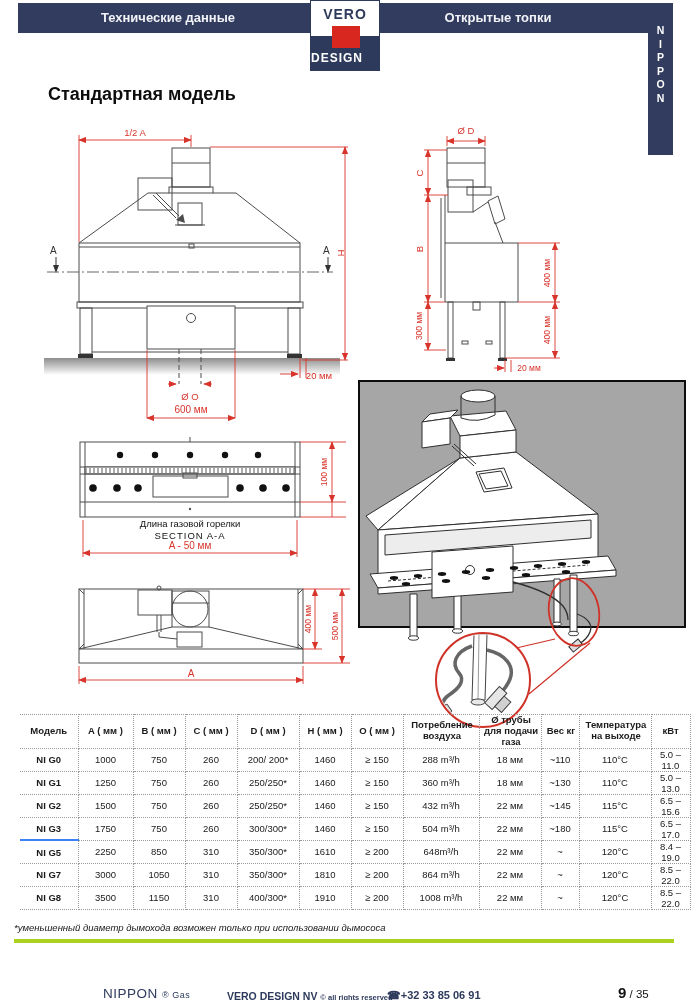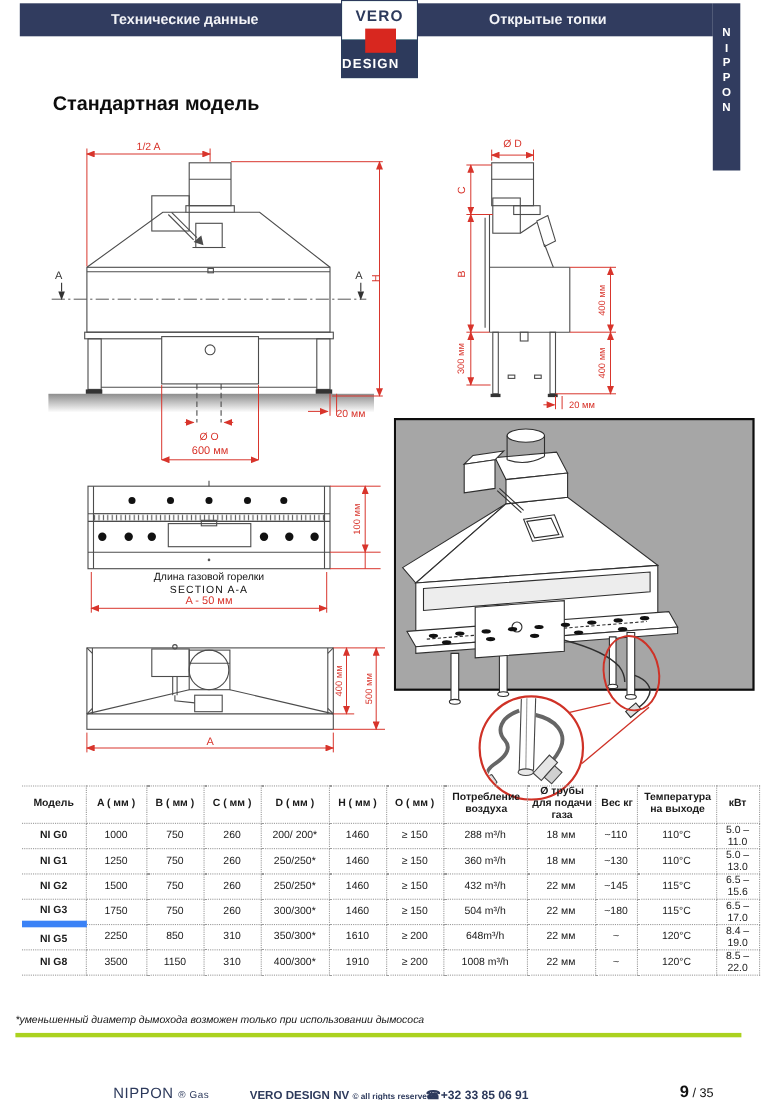--- a/index.html
+++ b/index.html
@@ -34,21 +34,21 @@
   
   .tblwrap { position:absolute; left:20px; top:714px; width:670px; }
   table.spec { border-collapse:collapse; width:670px; table-layout:fixed; }
   table.spec th, table.spec td { border-right:1px dotted #9a9a9a; border-bottom:1px dotted #9a9a9a;
       font-size:9.5px; color:#1a1a1a; text-align:center; padding:0 2px; overflow:hidden; }
   table.spec thead th { border-top:1px dotted #9a9a9a; height:31px; vertical-align:middle;
       font-weight:bold; line-height:1.15; }
   table.spec thead th.al { text-align:center; padding-left:4px;margin-left:15px; }
   table.spec td { height:19px; }
   table.spec td.model { font-weight:bold; }
-  table.spec tr.g5 td:first-child { border-top:6px solid #3b82f6;margin-top:40px; }
+  table.spec tr.g5 td:first-child { border-top:2px solid #3b82f6;margin-top:40px; }
   .footnote { position:absolute; left:14px; top:922px; font-size:9.5px; color:#161616;font-style:italic; }
   .greenline { position:absolute; left:14px; top:939px; width:660px; height:4px; background:#abd21f; }
 
   
   .ft { position:absolute; color:#2d3a5c; white-space:nowrap;margin-top:36px; }
   .ft-brand { left:103px; top:950px; font-size:13.5px; letter-spacing:.5px; }
   .ft-brand .sm { font-size:9px; }
   .ft-company { left:227px; top:954px; font-size:10.5px; font-weight:bold; }
   .ft-company .sm { font-size:7.5px; font-weight:bold; }
   .ft-phone { left:387px; top:953px; font-size:11px; font-weight:bold; }
@@ -476,20 +476,34 @@
             <td>350/300*</td>
             <td>1610</td>
             <td>≥ 200</td>
             <td>648m³/h</td>
             <td>22 мм</td>
             <td>~</td>
             <td>120°C</td>
             <td>8.4 – 19.0</td>
           </tr>
           <tr>
+            <td class="model">NI G7</td>
+            <td>3000</td>
+            <td>1050</td>
+            <td>310</td>
+            <td>350/300*</td>
+            <td>1810</td>
+            <td>≥ 200</td>
+            <td>864 m³/h</td>
+            <td>22 мм</td>
+            <td>~</td>
+            <td>120°C</td>
+            <td>8.5 – 22.0</td>
+          </tr>
+          <tr>
             <td class="model">NI G8</td>
             <td>3500</td>
             <td>1150</td>
             <td>310</td>
             <td>400/300*</td>
             <td>1910</td>
             <td>≥ 200</td>
             <td>1008 m³/h</td>
             <td>22 мм</td>
             <td>~</td>

